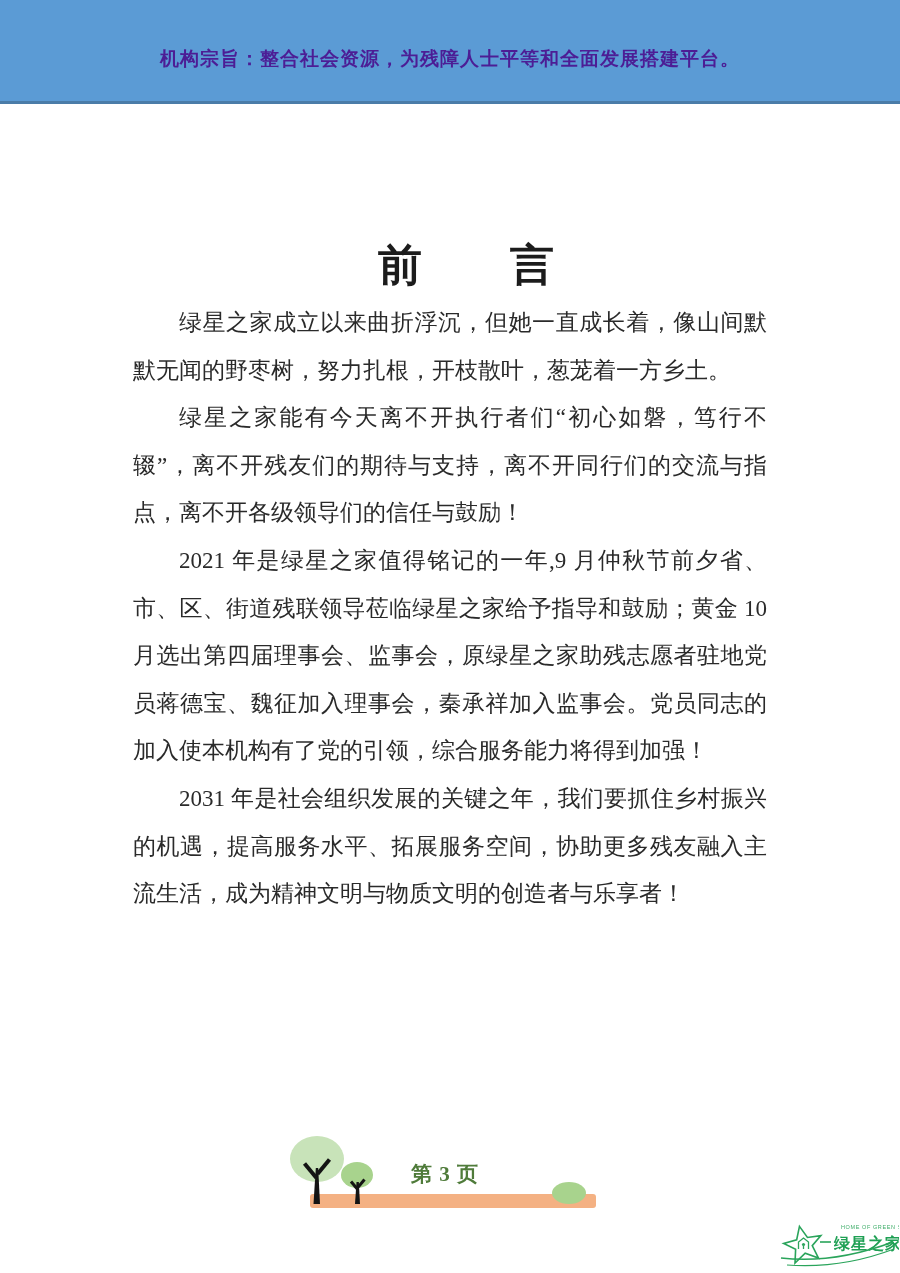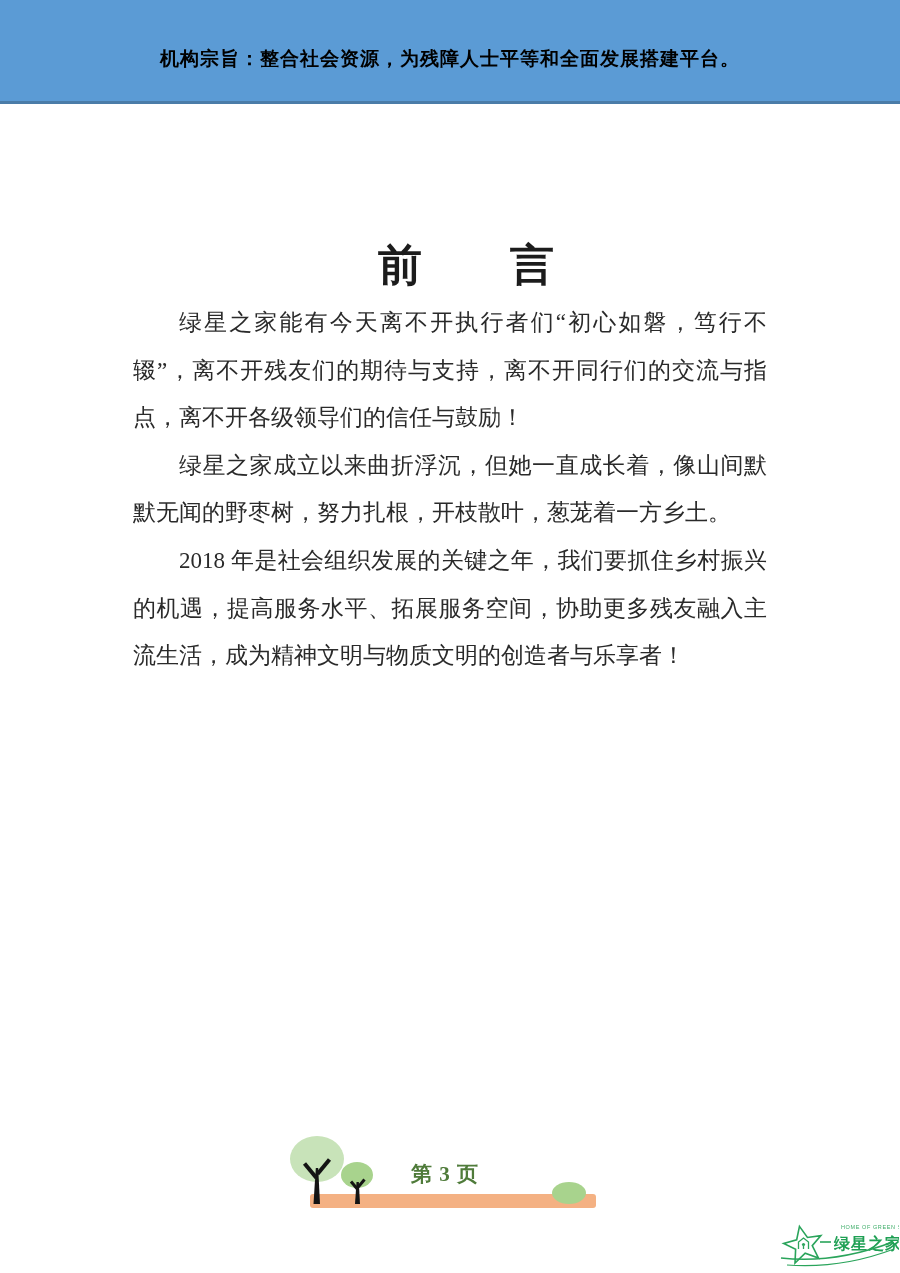--- a/index.html
+++ b/index.html
@@ -23,21 +23,21 @@
     display: flex;
     justify-content: center;
     align-items: center;
   }
   .banner .motto {
     margin-top: 16px;
     font-family: "Liberation Sans", "DejaVu Sans", sans-serif;
     font-weight: bold;
     font-size: 19px;
     letter-spacing: 1px;
-    color: #000000;
+    color: #4c1d95;
   }
 
   
   .doc-title {
     position: absolute;
     top: 220px;
     left: 0;
     width: 100%;
     text-align: center;
     font-family: "Liberation Sans", "DejaVu Sans", sans-serif;
@@ -101,23 +101,24 @@
 
 <div class="page">
 
   <div class="banner">
     <span class="motto">机构宗旨：整合社会资源，为残障人士平等和全面发展搭建平台。</span>
   </div>
 
   <h1 class="doc-title">前　　言</h1>
 
   <div class="content">
+    <p>绿星之家成立以来曲折浮沉，但她一直成长着，像山间默默无闻的野枣树，努力扎根，开枝散叶，葱茏着一方乡土。</p>
     <p>绿星之家能有今天离不开执行者们“初心如磐，笃行不辍”，离不开残友们的期待与支持，离不开同行们的交流与指点，离不开各级领导们的信任与鼓励！</p>
-    <p>绿星之家成立以来曲折浮沉，但她一直成长着，像山间默默无闻的野枣树，努力扎根，开枝散叶，葱茏着一方乡土。</p>
-    <p>2018 年是社会组织发展的关键之年，我们要抓住乡村振兴的机遇，提高服务水平、拓展服务空间，协助更多残友融入主流生活，成为精神文明与物质文明的创造者与乐享者！</p>
+    <p>2021 年是绿星之家值得铭记的一年,9 月仲秋节前夕省、市、区、街道残联领导莅临绿星之家给予指导和鼓励；黄金 10 月选出第四届理事会、监事会，原绿星之家助残志愿者驻地党员蒋德宝、魏征加入理事会，秦承祥加入监事会。党员同志的加入使本机构有了党的引领，综合服务能力将得到加强！</p>
+    <p>2031 年是社会组织发展的关键之年，我们要抓住乡村振兴的机遇，提高服务水平、拓展服务空间，协助更多残友融入主流生活，成为精神文明与物质文明的创造者与乐享者！</p>
   </div>
 
   <div class="ground-bar"></div>
 
   <svg class="tree-large" width="56" height="70" viewBox="0 0 56 70">
     <ellipse cx="28" cy="24" rx="27" ry="23" fill="#C8E3B9"></ellipse>
     <path d="M24.5 69 L31 69 L29.2 33 L26.8 33 Z" fill="#141414"></path>
     <path d="M27.5 43 L15.5 28.5" stroke="#141414" stroke-width="4"></path>
     <path d="M28.5 39 L40.5 24.5" stroke="#141414" stroke-width="4"></path>
   </svg>

